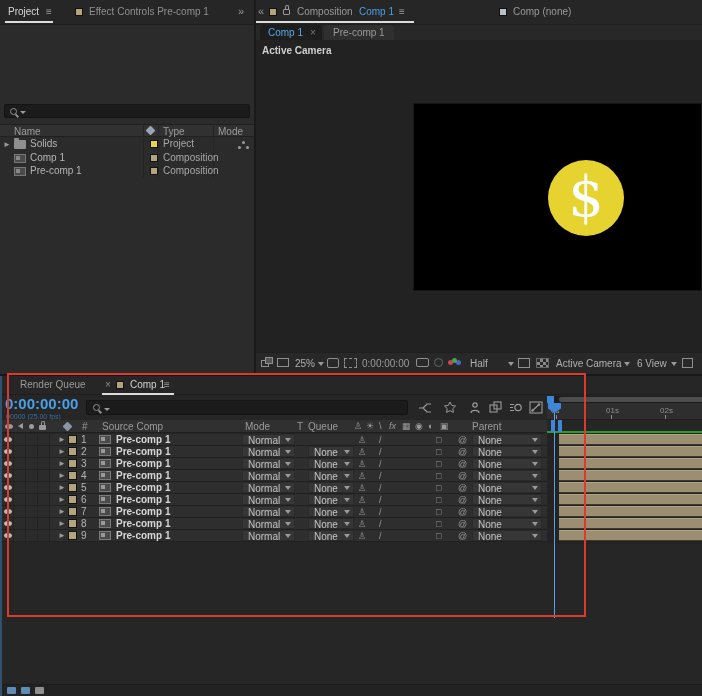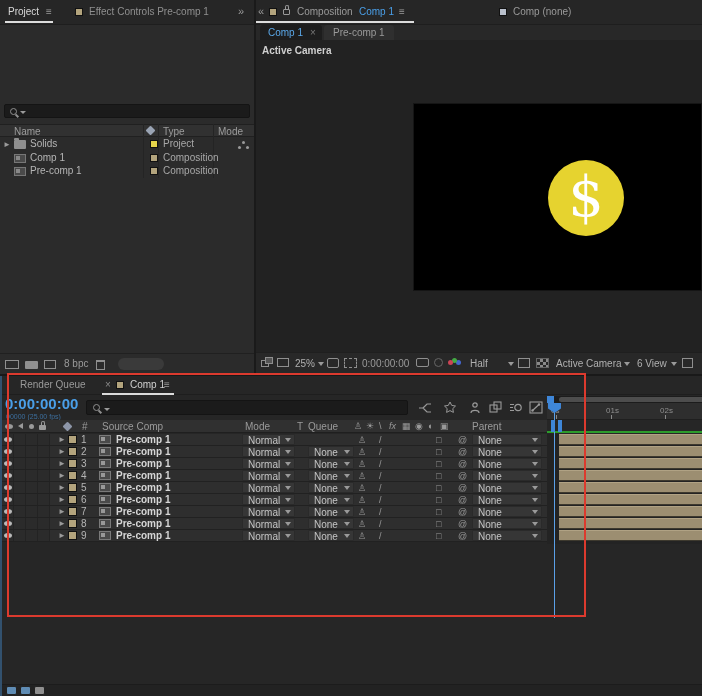--- a/index.html
+++ b/index.html
@@ -130,28 +130,20 @@
   <div class="prow" style="top: 27px;">
 
     <span class="pr-icon comp"></span>
     <span class="pr-name txt">Pre-comp 1</span>
     <span class="pr-swatch swatch" style="background: rgb(179, 164, 125);"></span>
     <span class="pr-type txt">Composition</span>
 
   </div>
 </div>
 
-    <div class="statusbar">
-      <span class="ico" style="left:5px;top:6px;width:14px;height:9px;"></span>
-      <span style="left:25px;top:7px;width:13px;height:8px;background:#8f8f8f;border-radius:1px;"></span>
-      <span class="ico" style="left:44px;top:6px;width:12px;height:9px;"></span>
-      <span class="txt" style="left:64px;top:4px;color:#9a9a9a;">8 bpc</span>
-      <span class="ico" style="left:96px;top:6px;width:9px;height:10px;border-top:2px solid #8f8f8f;"></span>
-      <span style="left:118px;top:4px;width:46px;height:12px;background:#3a3a3a;border-radius:6px;"></span>
-    </div>
   </div>
 
   <div style="left:254px;top:0;width:2px;height:374px;background:#1a1a1a;"></div>
 
   <div id="comp">
     <div class="tabstrip"></div>
     <span class="txt" style="left:2px;top:5px;color:#9a9a9a;font-size:11px;">«</span>
     <span class="swatch" style="left:13px;top:8px;background:#b3a47d;"></span>
     <span style="left:27px;top:9px;width:7px;height:6px;border:1px solid #9a9a9a;border-radius:1px;"></span>
     <span style="left:29px;top:5px;width:4px;height:4px;border:1px solid #9a9a9a;border-bottom:none;border-radius:3px 3px 0 0;"></span>

